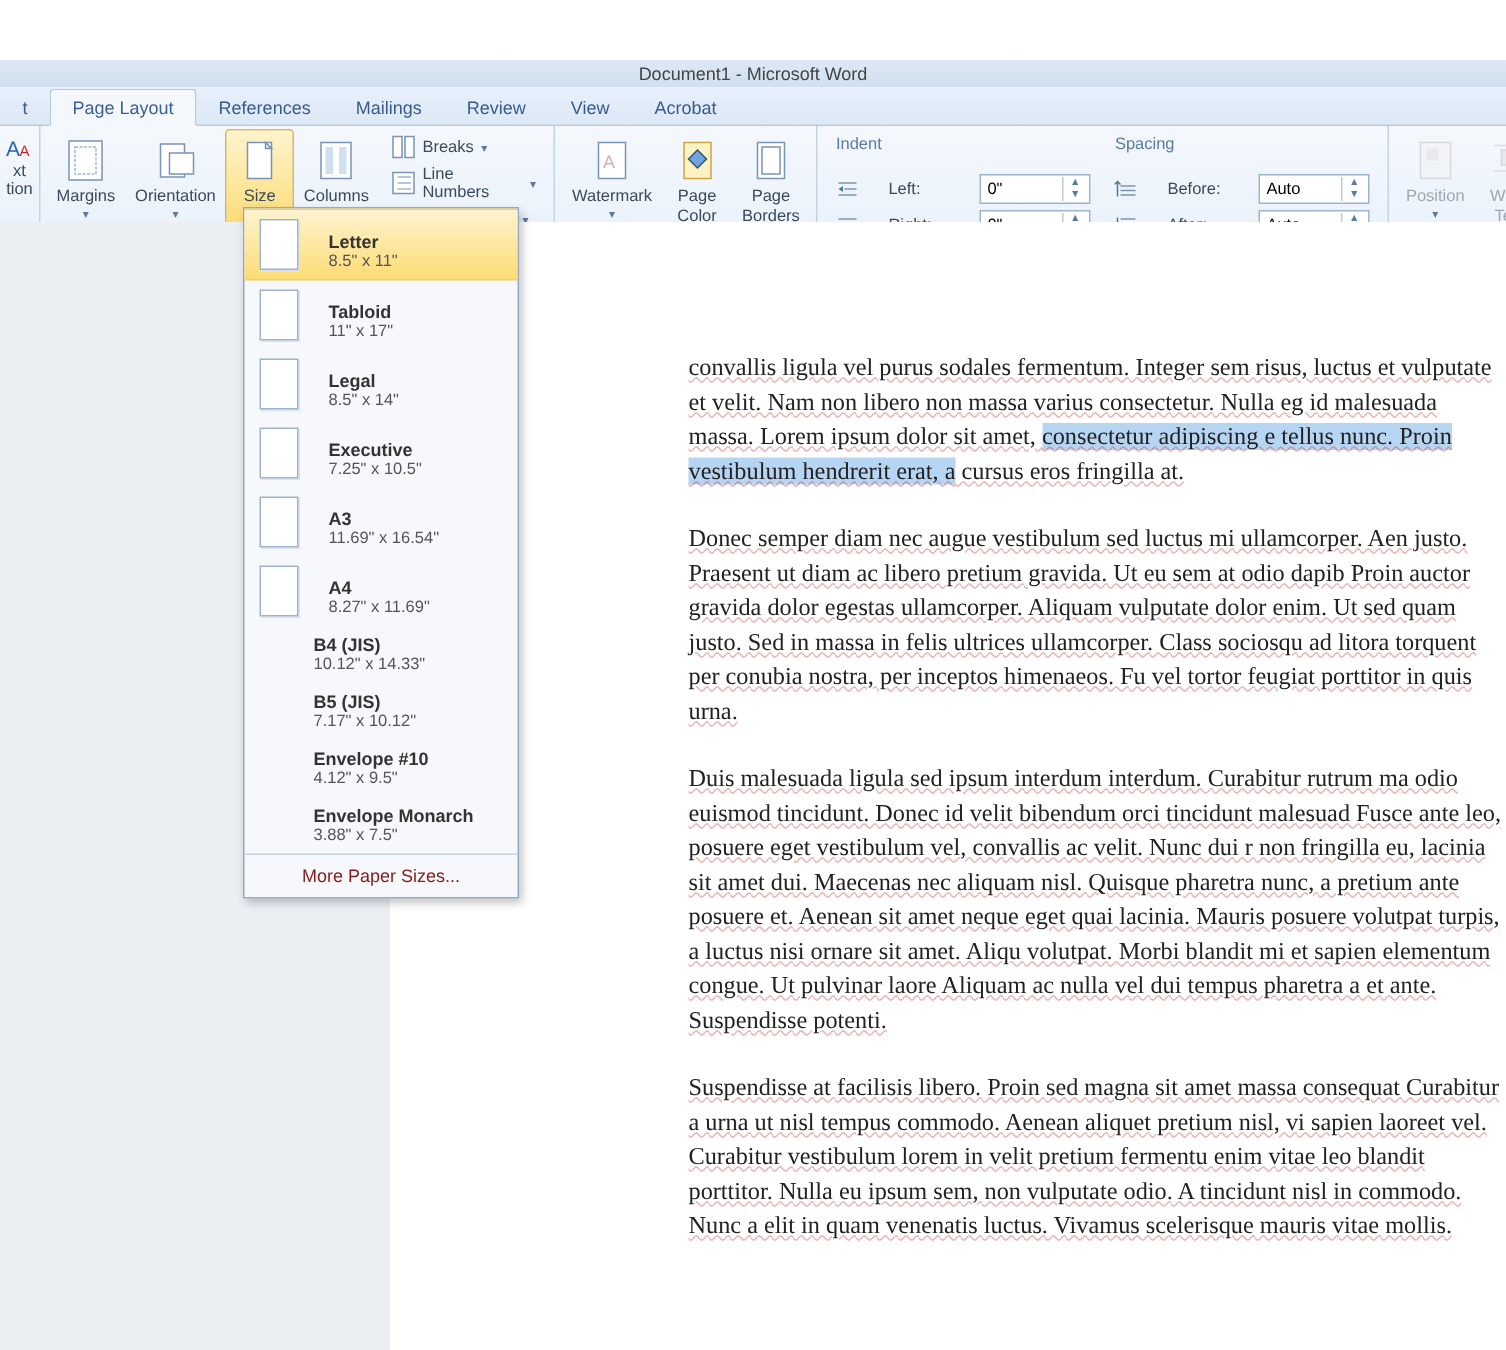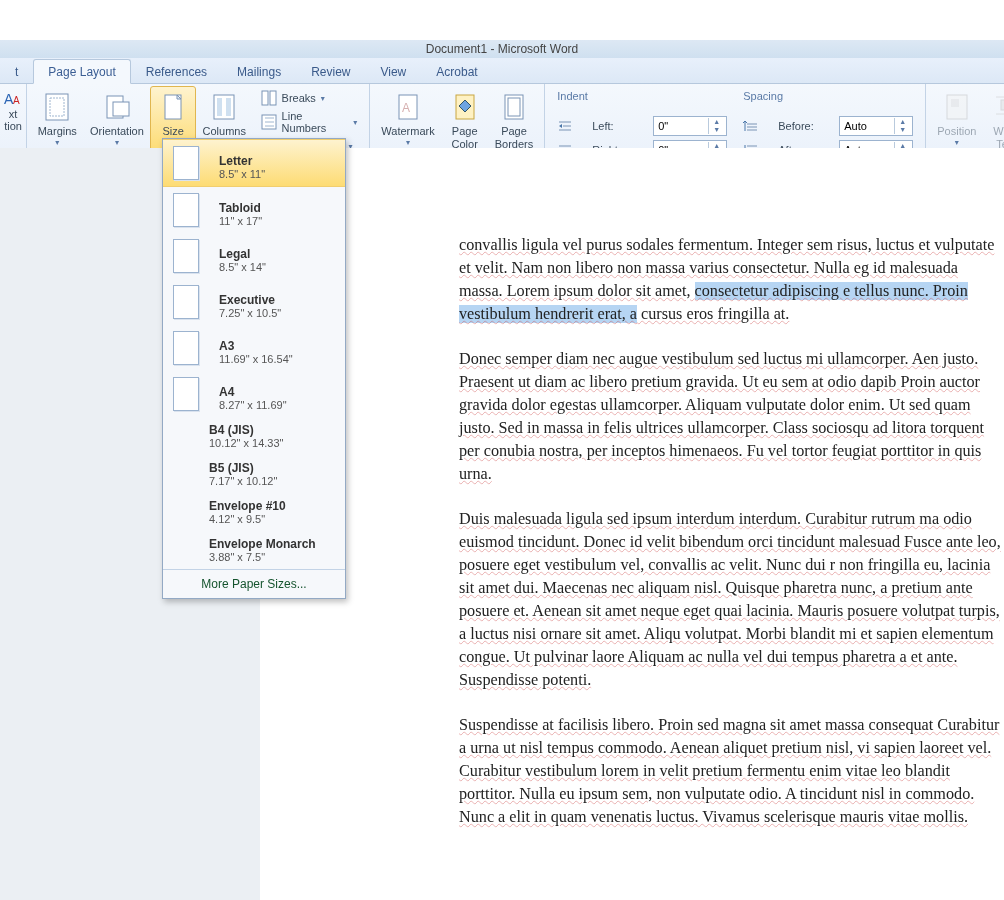--- a/index.html
+++ b/index.html
@@ -209,21 +209,21 @@
 }
 .size-item .txts { display:flex; flex-direction:column; }
 .size-item .nm { font-size: 12px; font-weight: bold; color:#333; }
 .size-item .dim { font-size: 11px; color:#555; }
 .size-item.noicon { padding-left: 46px; }
 .size-footer {
   border-top:1px solid #c3d3e6;
   padding: 7px 10px;
   text-align:center;
   font-size:12px;
-  color:#14532d;
+  color:#7f1d1d;
   cursor:default;
 }
 
 
 .workspace {
   position: absolute;
   top: 148px;
   left: 0; right: 0; bottom: 0;
   background: #eef2f6;
   display:flex;

